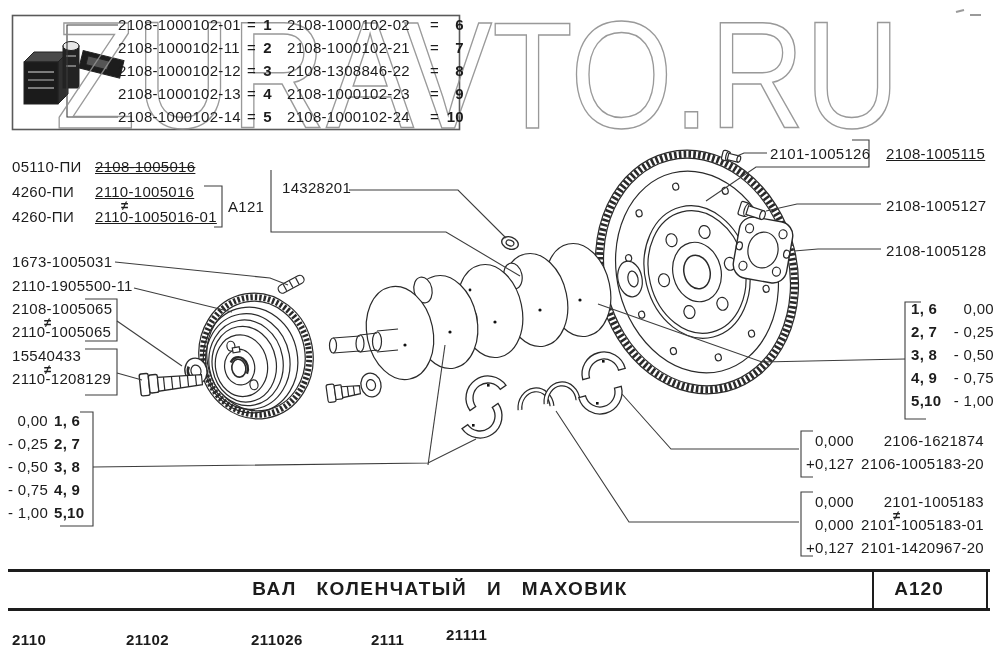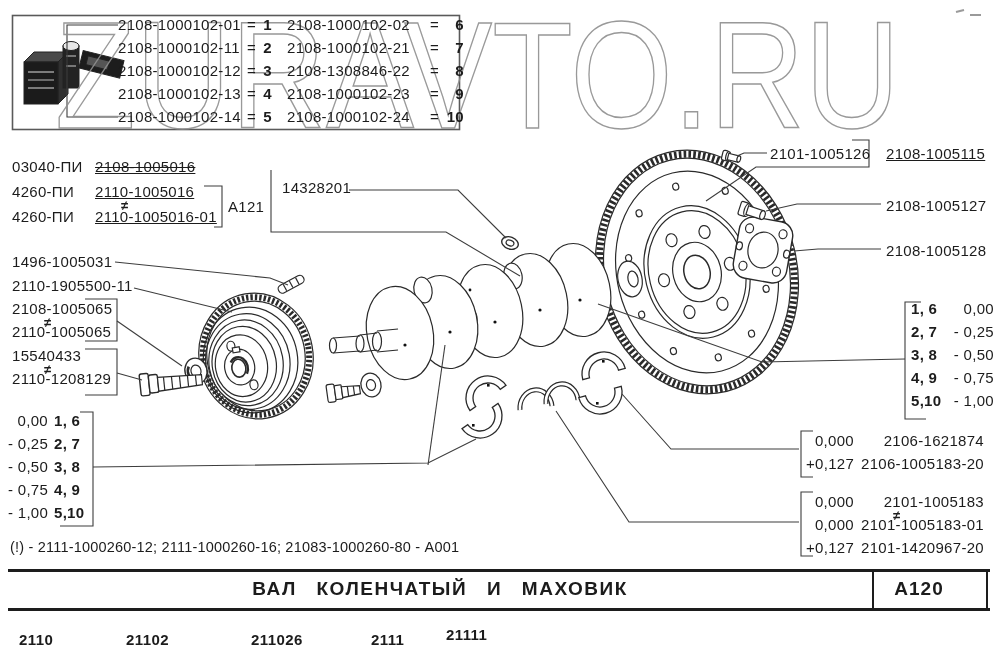--- a/index.html
+++ b/index.html
@@ -278,31 +278,31 @@
     <span class="t b ra" style="left:442px;top:85px;width:22px">9</span>
 
     <span class="t" style="left:118px;top:108px">2108-1000102-14</span>
     <span class="t" style="left:247px;top:108px">=</span>
     <span class="t b ra" style="left:258px;top:108px;width:14px">5</span>
     <span class="t" style="left:287px;top:108px">2108-1000102-24</span>
     <span class="t" style="left:430px;top:108px">=</span>
     <span class="t b ra" style="left:442px;top:108px;width:22px">10</span>
   </div>
 
-  <span class="t" style="left:12px;top:158px">03040-ПИ</span>
+  <span class="t" style="left:12px;top:158px">05110-ПИ</span>
   <span class="t su" style="left:95px;top:158px">2108-1005016</span>
   <span class="t" style="left:12px;top:183px">4260-ПИ</span>
   <span class="t u" style="left:95px;top:183px">2110-1005016</span>
   <span class="neq" style="left:121px;top:200px">≠</span>
   <span class="t" style="left:12px;top:208px">4260-ПИ</span>
   <span class="t u" style="left:95px;top:208px">2110-1005016-01</span>
   <span class="t" style="left:228px;top:198px">А121</span>
   <span class="t" style="left:282px;top:179px">14328201</span>
 
-  <span class="t" style="left:12px;top:253px">1496-1005031</span>
+  <span class="t" style="left:12px;top:253px">1673-1005031</span>
   <span class="t" style="left:12px;top:277px">2110-1905500-11</span>
 
   <span class="t" style="left:12px;top:300px">2108-1005065</span>
   <span class="neq" style="left:44px;top:317px">≠</span>
   <span class="t" style="left:12px;top:323px">2110-1005065</span>
 
   <span class="t" style="left:12px;top:347px">15540433</span>
   <span class="neq" style="left:44px;top:364px">≠</span>
   <span class="t" style="left:12px;top:370px">2110-1208129</span>
 
@@ -347,32 +347,31 @@
   <div>
     <span class="t ra" style="left:806px;top:493px;width:48px">0,000</span>
     <span class="t ra" style="left:858px;top:493px;width:126px">2101-1005183</span>
     <span class="neq" style="left:893px;top:510px">≠</span>
     <span class="t ra" style="left:806px;top:516px;width:48px">0,000</span>
     <span class="t ra" style="left:858px;top:516px;width:126px">2101-1005183-01</span>
     <span class="t ra" style="left:806px;top:539px;width:48px">+0,127</span>
     <span class="t ra" style="left:858px;top:539px;width:126px">2101-1420967-20</span>
   </div>
 
-  <span class="fn" style="left:10px;top:539px">(!) - 2111-1000260-12; 2111-1000260-16; 21083-1000260-80 - А001</span>
 
   <div>
     <div class="bar-line" style="top:569px"></div>
     <div class="bar-line" style="top:608px"></div>
     <div class="bar-v" style="left:872px;top:569px;height:42px"></div>
     <div class="bar-v" style="left:986px;top:569px;height:42px"></div>
     <div class="title" style="left:8px;top:578px;width:864px">ВАЛ КОЛЕНЧАТЫЙ И МАХОВИК</div>
     <div class="code" style="left:872px;top:578px;width:94px">А120</div>
   </div>
 
   <div>
-    <span class="model" style="left:19px;top:631px">2110</span>
+    <span class="model" style="left:12px;top:631px">2110</span>
     <span class="model" style="left:126px;top:631px">21102</span>
     <span class="model" style="left:251px;top:631px">211026</span>
     <span class="model" style="left:371px;top:631px">2111</span>
     <span class="model" style="left:446px;top:626px">21111</span>
   </div>
 
 </div>
 
 </body></html>

